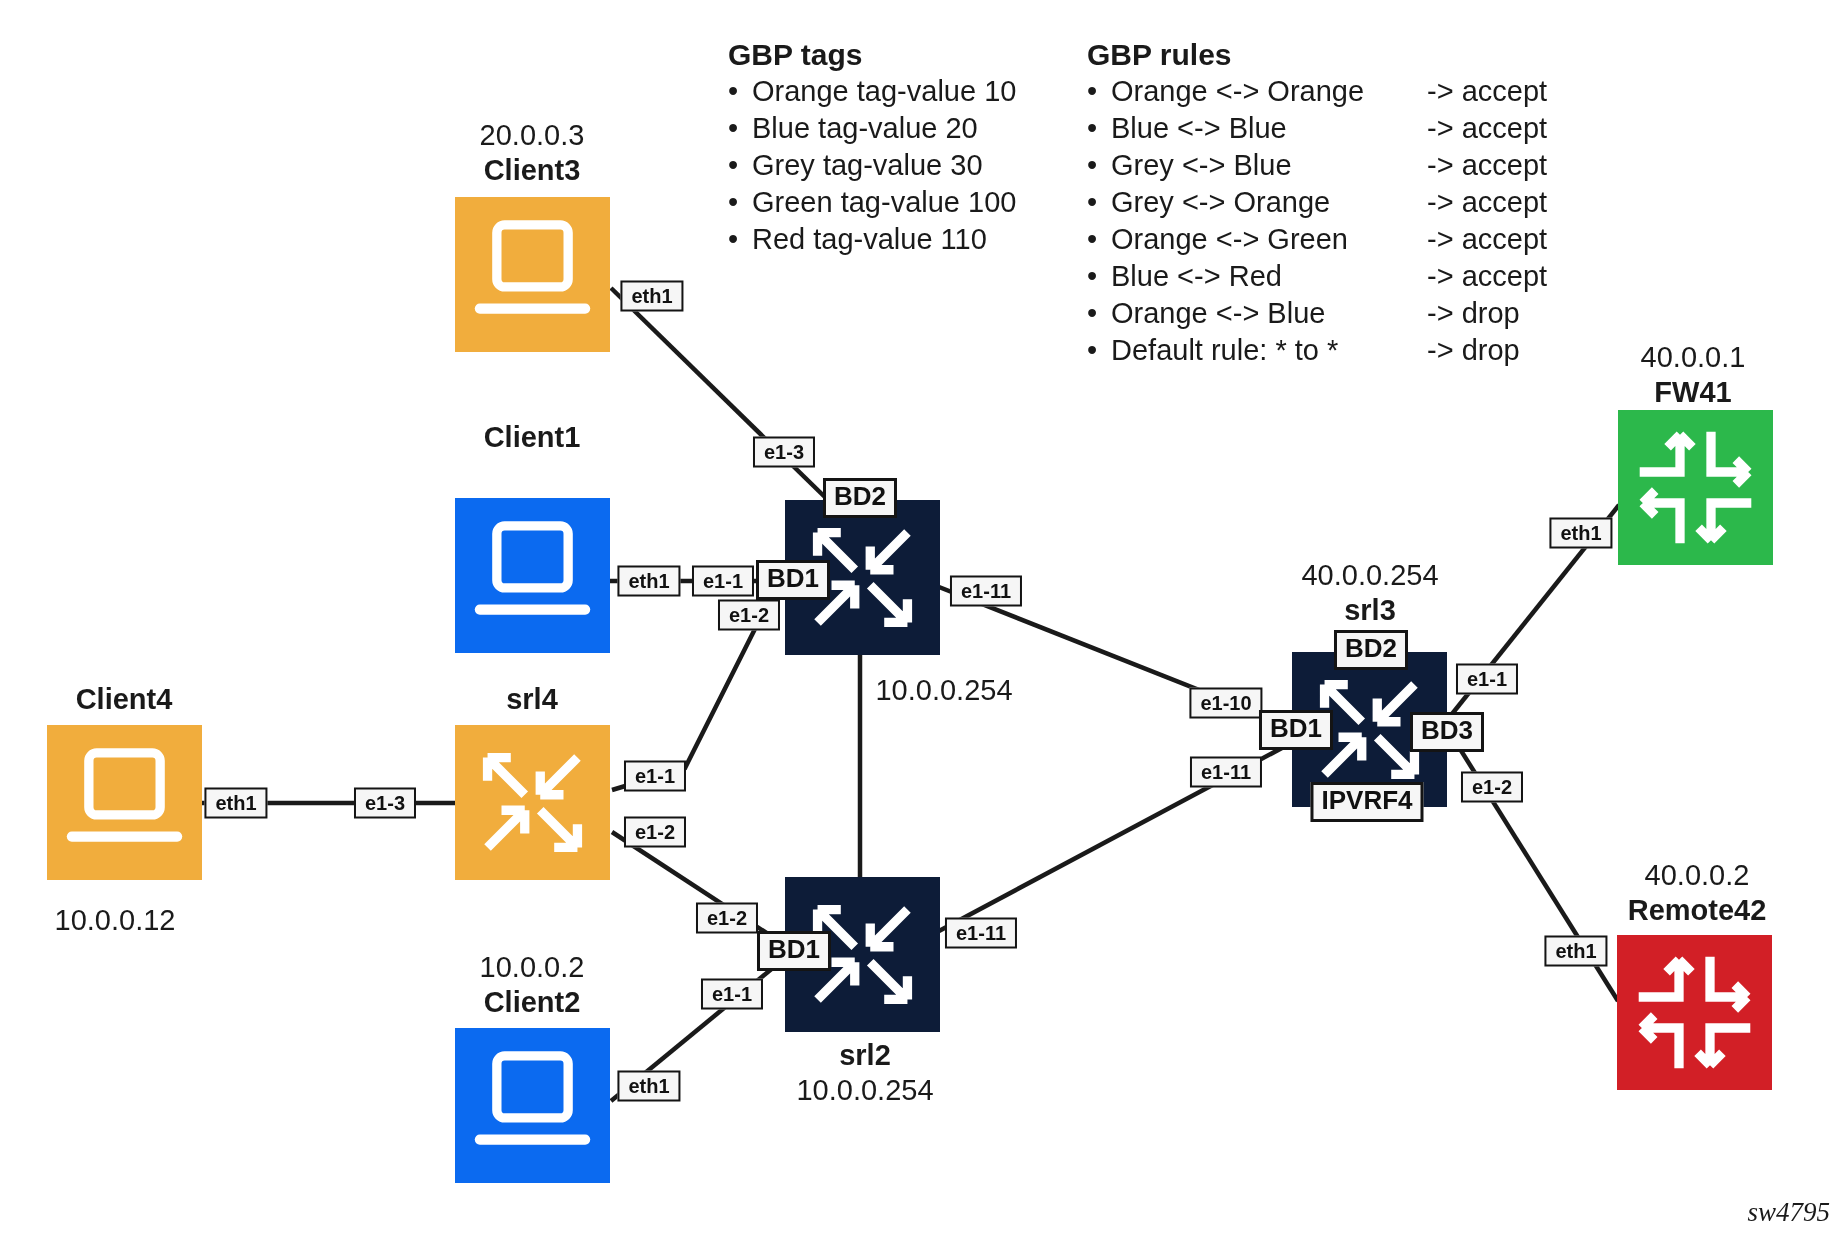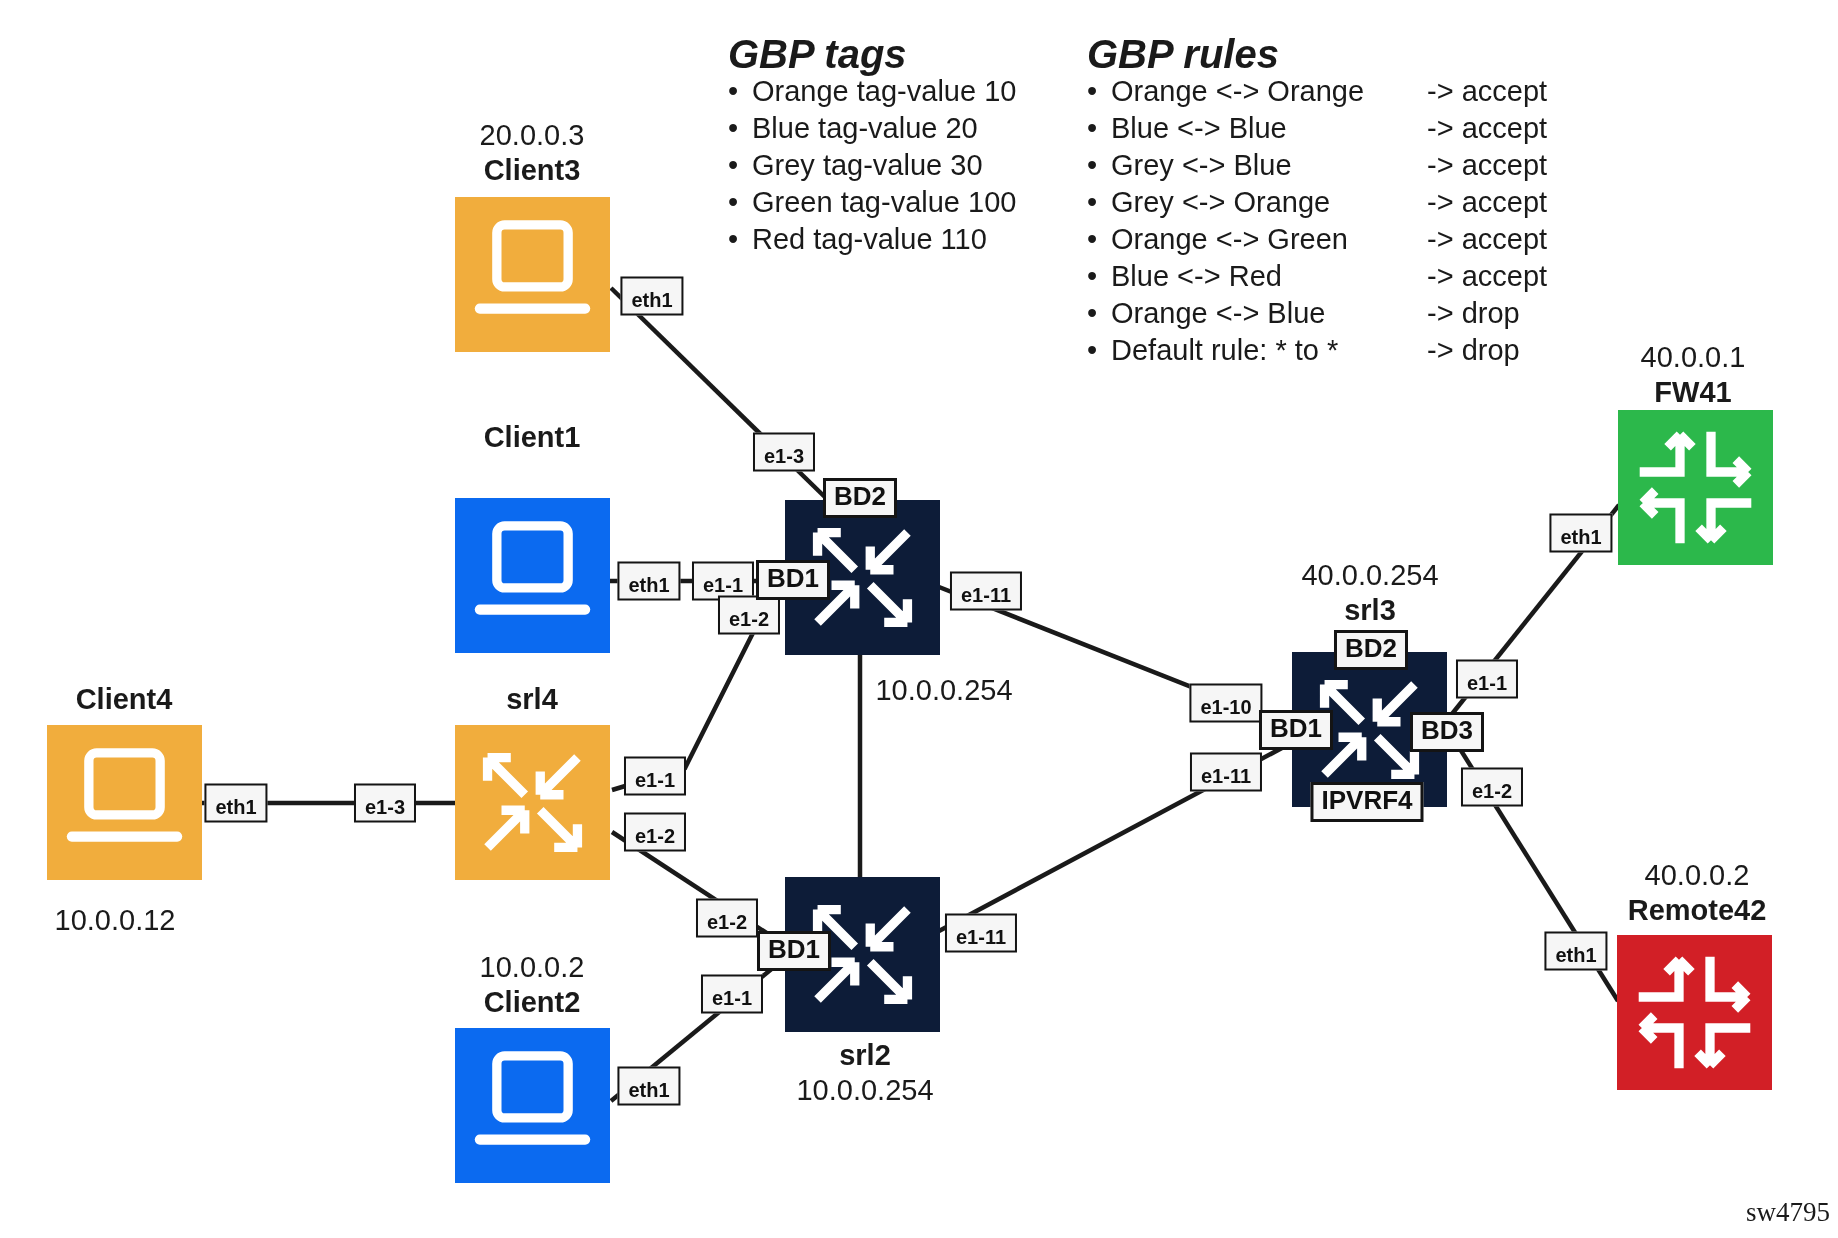--- a/index.html
+++ b/index.html
@@ -11,30 +11,30 @@
   .node.orange{background:var(--orange);}
   .node.blue{background:var(--blue);}
   .node.navy{background:var(--navy);}
   .node.green{background:var(--green);}
   .node.red{background:var(--red);}
   .caption{position:absolute;width:320px;text-align:center;font-size:29px;
            line-height:35px;z-index:3;white-space:nowrap;}
   .caption .nm{font-weight:bold;text-align:center;}
   .plabel{position:absolute;transform:translate(-50%,-50%);background:#f6f6f6;
           border:2.5px solid #141414;font-size:20px;font-weight:bold;color:#111;
-          padding:9px 9px 2px;white-space:nowrap;z-index:4;line-height:24px;}
+          padding:1px 9px 2px;white-space:nowrap;z-index:4;line-height:24px;}
   .plabel.bd{font-size:26px;border-width:3px;padding:0 8px 3px;line-height:31px;z-index:5;}
   .panel{position:absolute;font-size:29px;line-height:37px;z-index:3;}
-  .panel-title{font-weight:bold;font-size:40px;font-style:italic;}
+  .panel-title{font-weight:bold;font-size:30px;}
   .panel-line{display:flex;}
   .bullet{flex:0 0 24px;}
   .rule-match{flex:0 0 316px;}
   .rule-action{flex:0 0 auto;text-align:right;}
   .watermark{position:absolute;right:8px;bottom:10px;z-index:3;
-             font-family:"Liberation Serif",serif;font-size:27px;}
+             font-family:"Liberation Serif",serif;font-style:italic;font-size:27px;}
   .symdefs{position:absolute;width:0;height:0;}
 </style>
 </head>
 <body>
 
 <div class="stage">
 
   <svg class="symdefs" aria-hidden="true">
     <defs>
       <g id="sym-laptop" stroke="#fff" fill="none">

